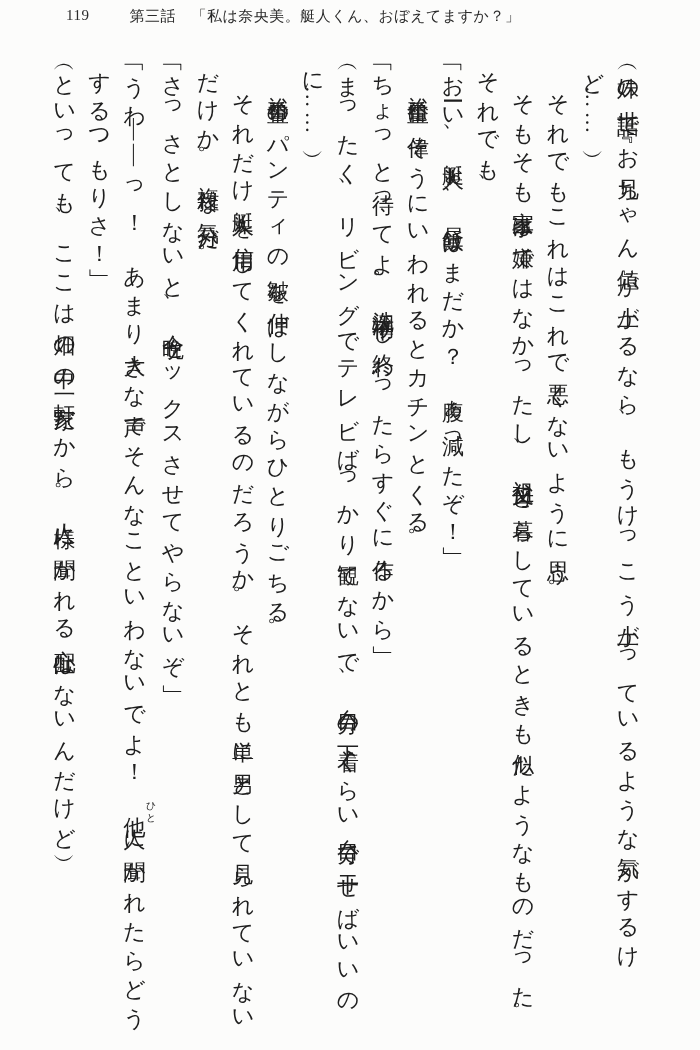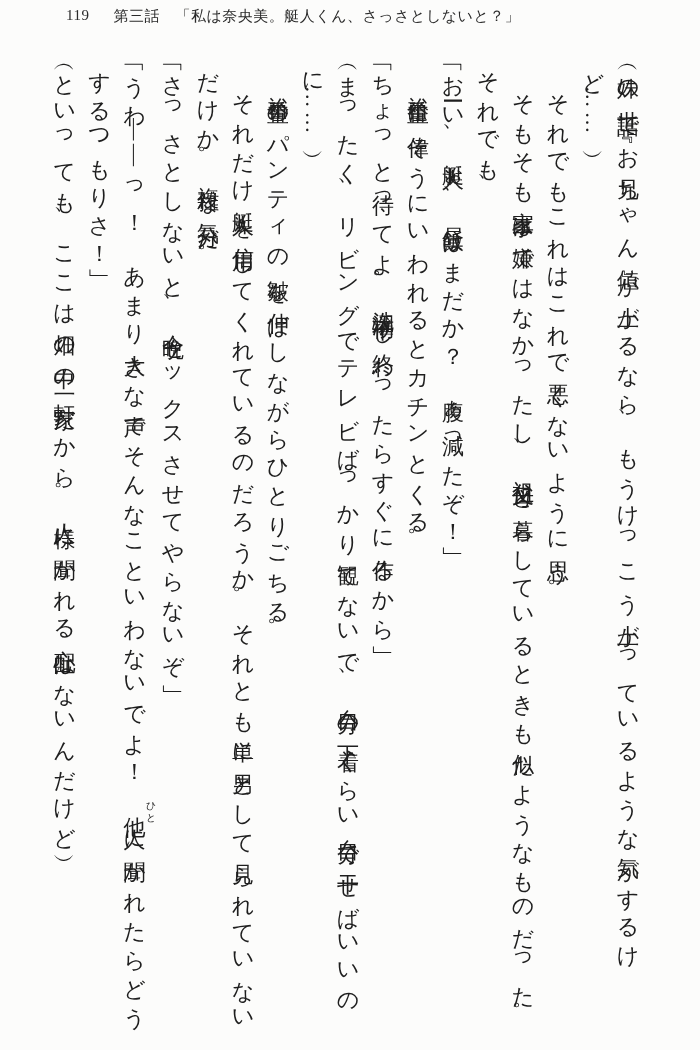--- a/index.html
+++ b/index.html
@@ -22,21 +22,21 @@
     top: 7px;
     left: 66px;
     display: flex;
     align-items: flex-start;
     font-size: 15px;
     letter-spacing: 0.5px;
     color: #2a2a2a;
     white-space: nowrap;
   }
   .page-number {
-    margin-right: 24px;
+    margin-right: 40px;
   }
   .text-area {
     position: absolute;
     top: 57px;
     right: 54px;
     width: 600px;
     height: 979px;
     writing-mode: vertical-rl;
     -webkit-writing-mode: vertical-rl;
     text-orientation: mixed;
@@ -60,21 +60,21 @@
     letter-spacing: 1px;
   }
 </style>
 </head>
 <body>
 
 <div class="page">
 
   <header class="page-header">
     <span class="page-number">119</span>
-    <span class="chapter-title">第三話　「私は奈央美。艇人くん、さっさとしないと？」</span>
+    <span class="chapter-title">第三話　「私は奈央美。艇人くん、おぼえてますか？」</span>
   </header>
 
   <main class="text-area">
     <p class="para"><span>（妹の世話で『お兄ちゃん値』が上がるなら、もうけっこう上がっているような気がするけど……）</span></p>
     <p class="para indent"><span>それでもこれはこれで悪くないように思う。</span></p>
     <p class="para indent"><span>そもそも家事は嫌ではなかったし、祖父母と暮らしているときも似たようなものだった。それでも、</span></p>
     <p class="para"><span>「おーい、艇人ぉ、昼飯はまだか？　腹ぁ減ったぞ！」</span></p>
     <p class="para indent"><span>裕香里に偉そうにいわれるとカチンとくる。</span></p>
     <p class="para"><span>「ちょっと待ってよ。洗濯物干し終わったらすぐに作るから」</span></p>
     <p class="para"><span>（まったく、リビングでテレビばっかり観てないで、自分の下着くらい自分で干せばいいのに……）</span></p>

